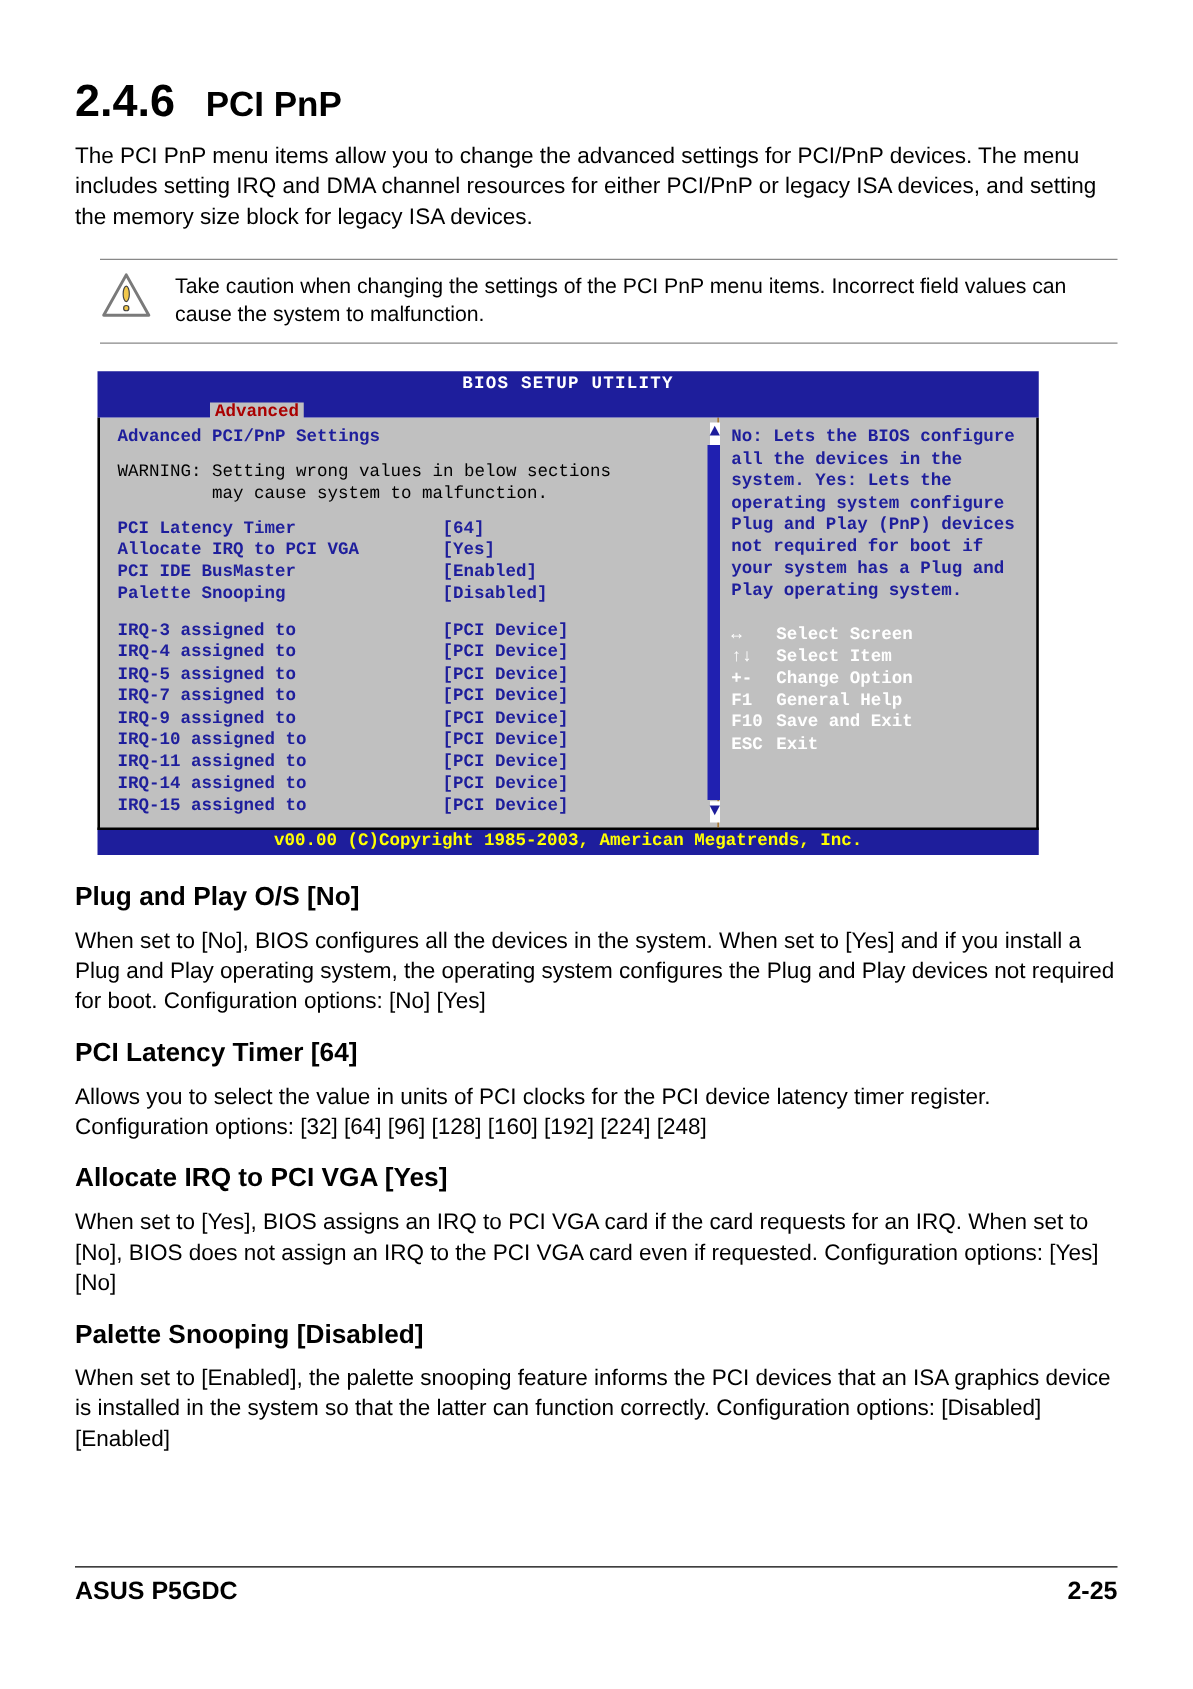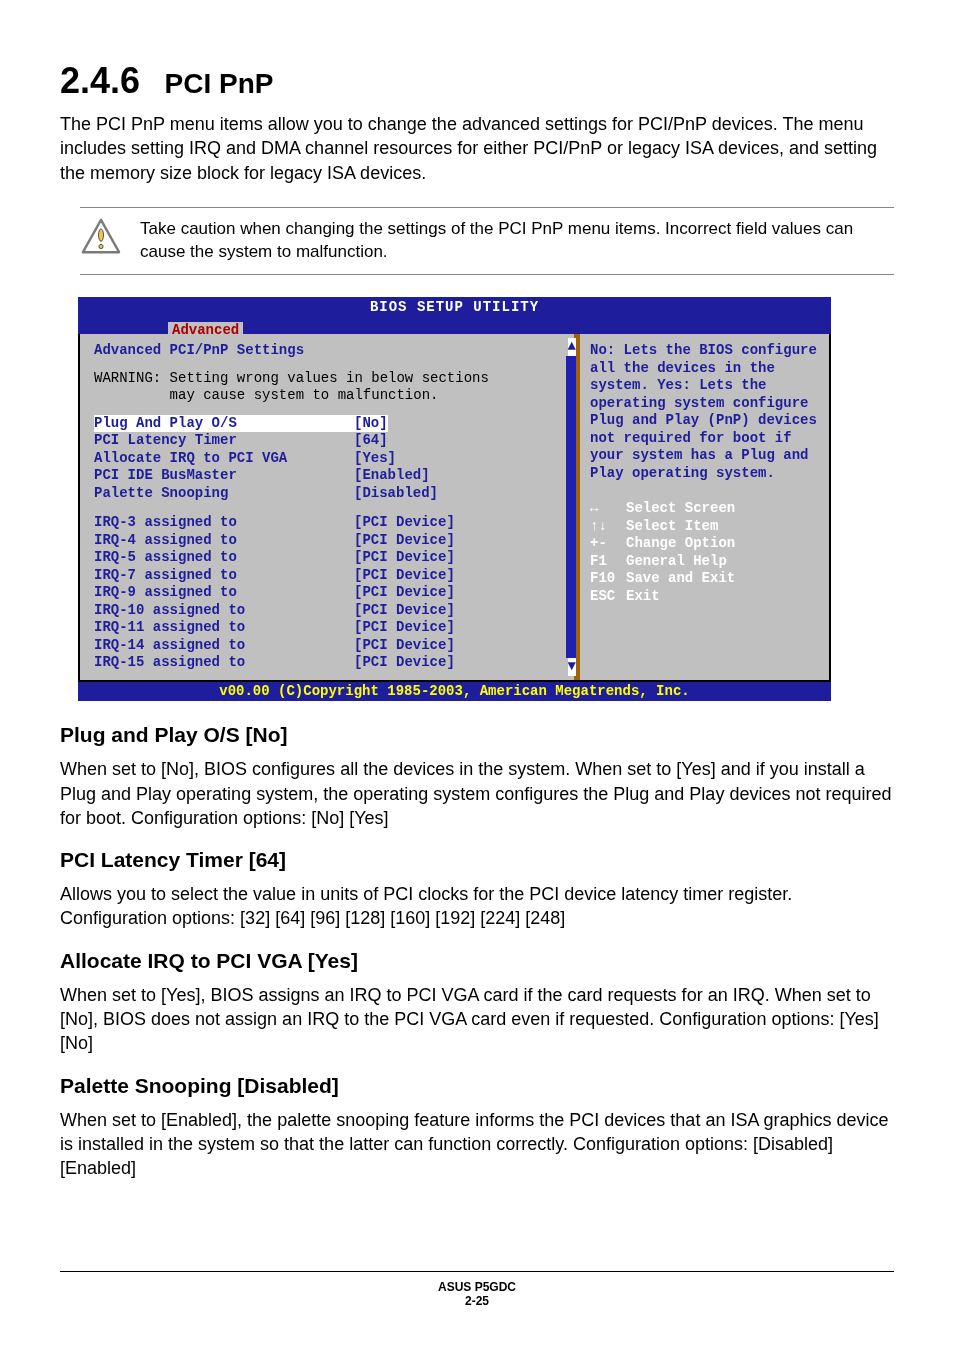--- a/index.html
+++ b/index.html
@@ -86,21 +86,21 @@
     }
     .bios-left {
       flex: 1;
       padding: 8px 10px 8px 14px;
       color: #1e1e9c;
       font-weight: bold;
       position: relative;
     }
     .bios-right {
       width: 255px;
-      border-left: 6px solid #a16207;
+      border-left: 1px solid #a16207;
       padding: 8px 10px;
       color: #1e1e9c;
       font-weight: bold;
     }
     .bios-heading { color: #1e1e9c; font-weight: bold; }
     .bios-warning { color: #000000; font-weight: normal; margin: 10px 0; white-space: pre; }
     .bios-row { display: flex; }
     .bios-label { width: 260px; white-space: pre; }
     .bios-value { white-space: pre; }
     .bios-selected .bios-label,
@@ -143,22 +143,21 @@
       margin-top: 18px;
     }
     .footer {
       display: flex;
       justify-content: space-between;
       align-items: center;
       border-top: 1.5px solid #000;
       margin: 50px 60px 0 60px;
       padding-top: 8px;
       font-weight: bold;
-      font-size: 12px;
-      flex-direction: column;
+      font-size: 20px;
     }
   </style>
 </head>
 <body>
 
 <div class="page">
   <div>
     <span class="section-num">2.4.6</span>
     <span class="section-title">PCI PnP</span>
   </div>
@@ -185,24 +184,20 @@
       <div class="bios-left">
         <div class="bios-arrow-up">▲</div>
         <div class="bios-track"></div>
         <div class="bios-arrow-down">▼</div>
 
         <div class="bios-heading">Advanced PCI/PnP Settings</div>
         <div class="bios-warning">WARNING: Setting wrong values in below sections
          may cause system to malfunction.</div>
 
         <div id="bios-items">
-            <div class="bios-row bios-selected">
-              <span class="bios-label">Plug And Play O/S</span>
-              <span class="bios-value">[No]</span>
-            </div>
             <div class="bios-row">
               <span class="bios-label">PCI Latency Timer</span>
               <span class="bios-value">[64]</span>
             </div>
             <div class="bios-row">
               <span class="bios-label">Allocate IRQ to PCI VGA</span>
               <span class="bios-value">[Yes]</span>
             </div>
             <div class="bios-row">
               <span class="bios-label">PCI IDE BusMaster</span>

